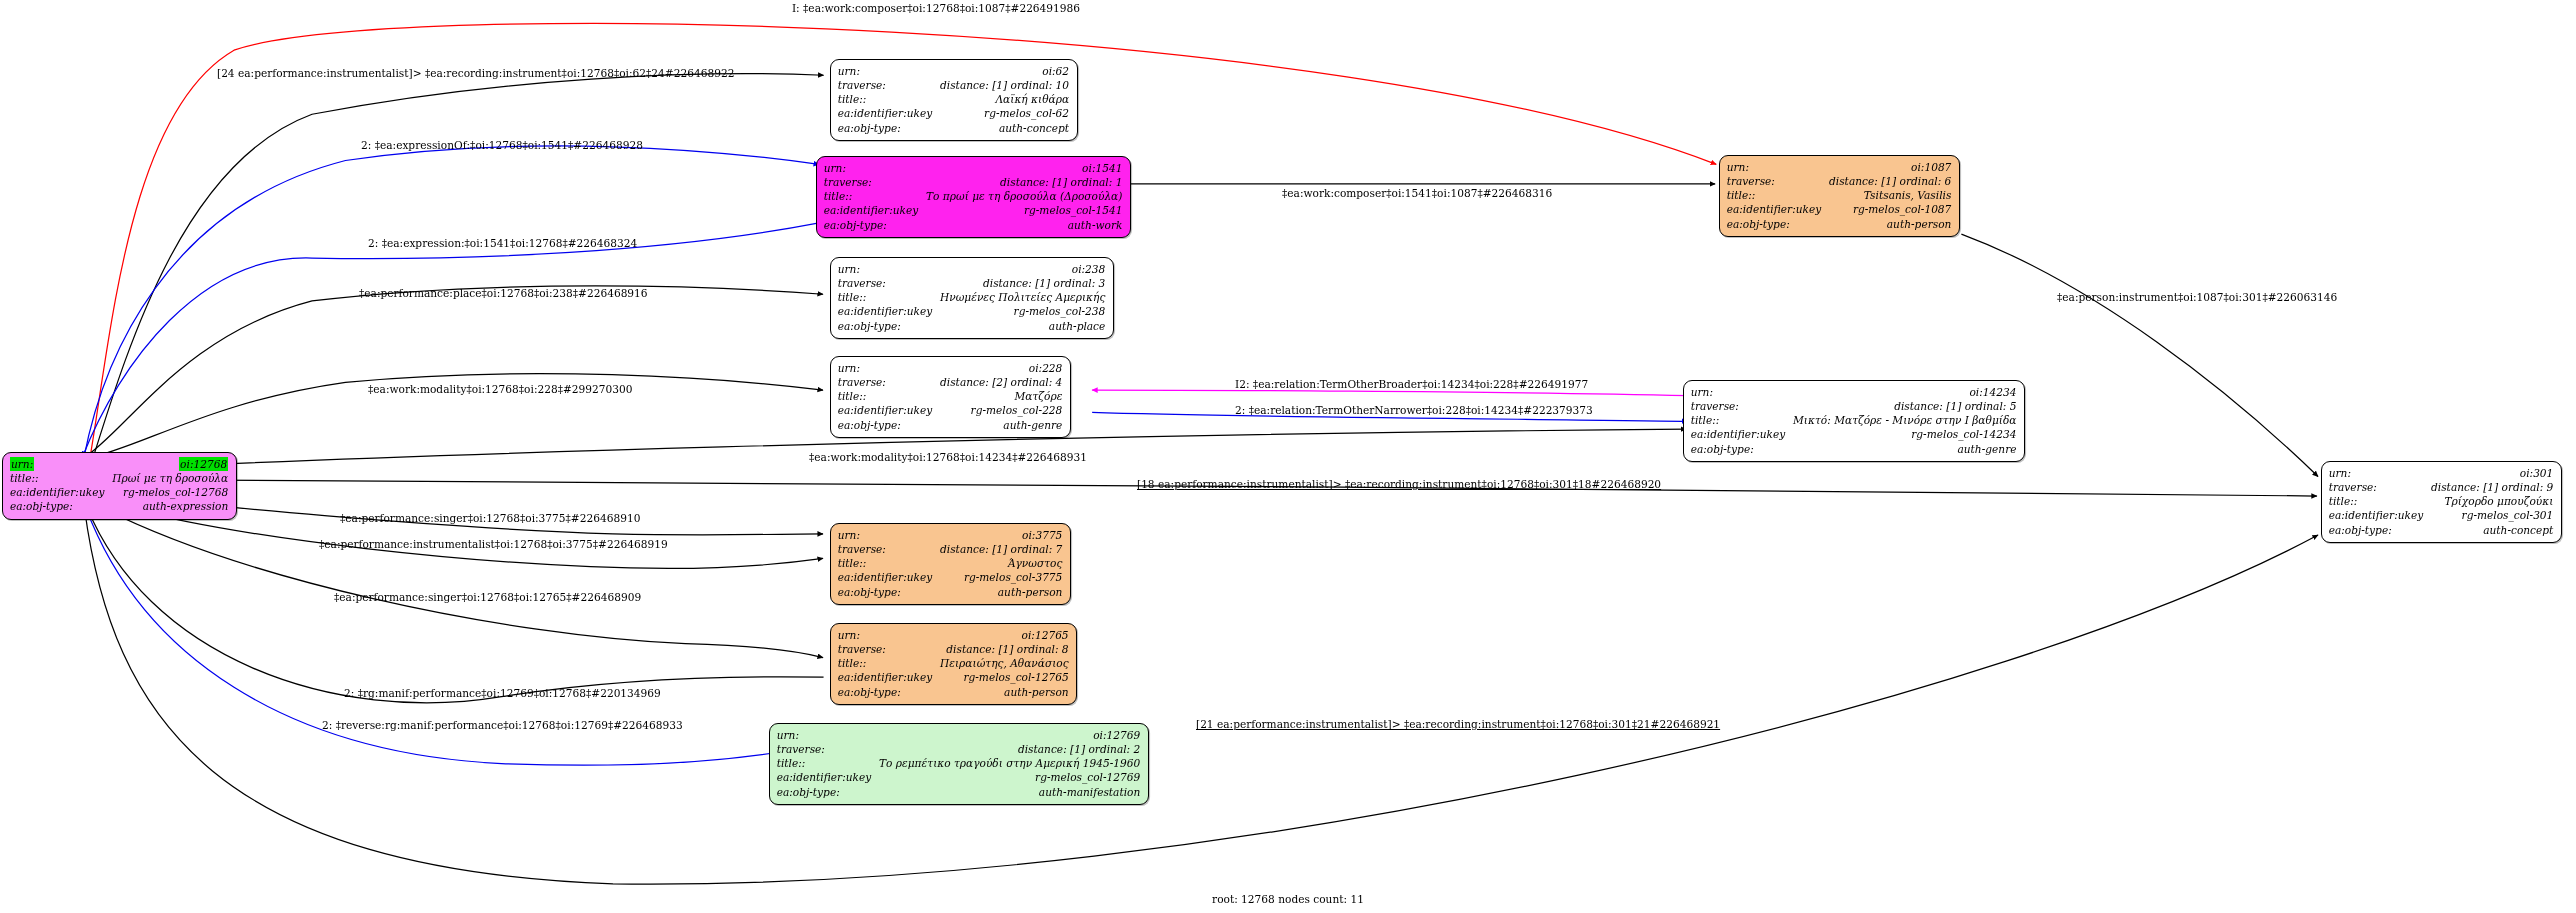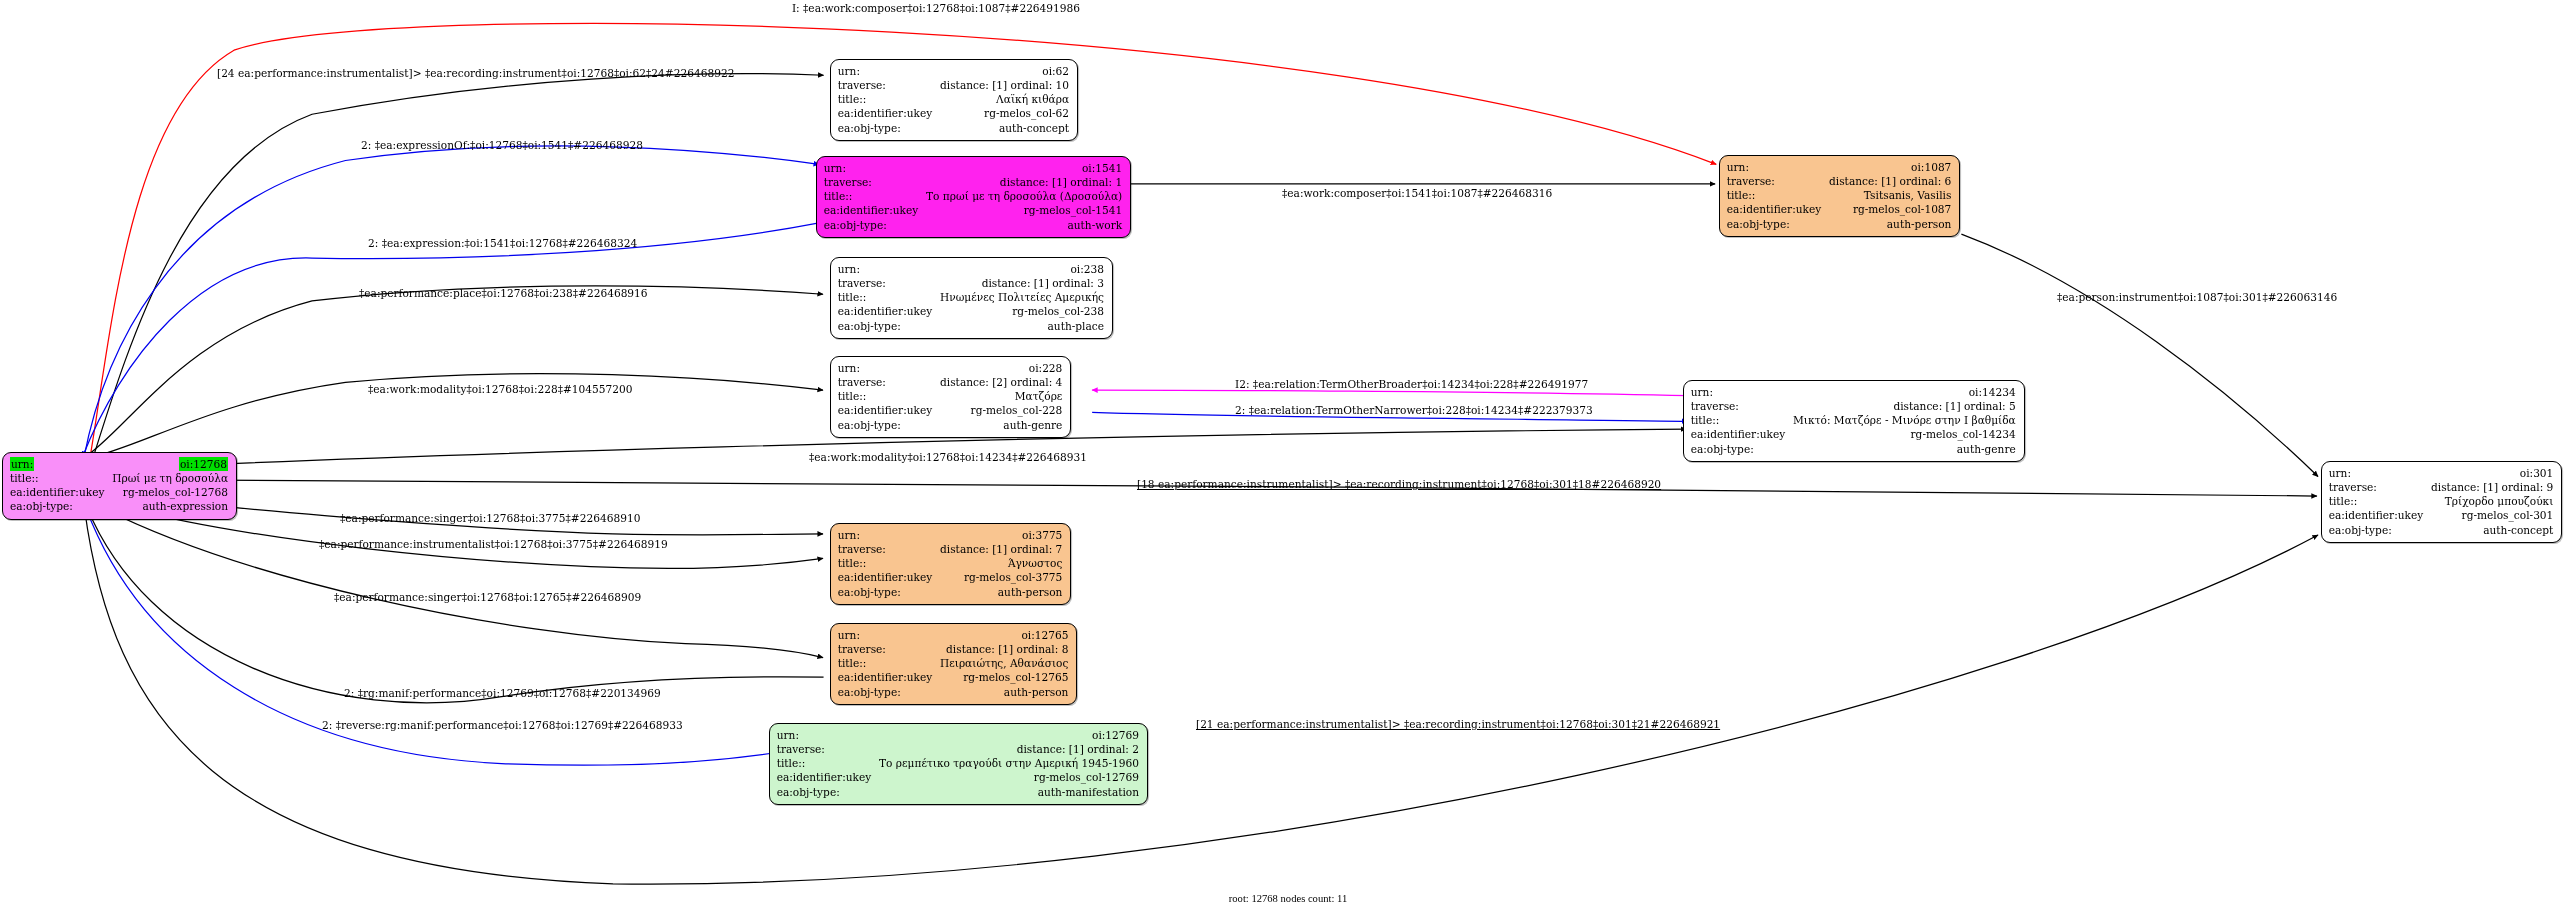--- a/index.html
+++ b/index.html
@@ -14,20 +14,21 @@
   svg#edges{position:absolute;left:0;top:0;width:2576px;height:914px;}
 
   .node{
     position:absolute;
     border:1.1px solid #000000;
     border-radius:9px;
     background:#ffffff;
     padding:3.9px 5.6px 5px 6.7px;
     box-sizing:border-box;
     box-shadow:1.1px 1.1px 0 rgba(0,0,0,0.25);
+    font-style:italic;
   }
   .node table{border-collapse:collapse;}
   .node td{
     font-size:10.6px;
     line-height:1.34;
     color:#000000;
     white-space:nowrap;
     padding:0 0 0 0;
     vertical-align:top;
   }
@@ -47,21 +48,20 @@
     white-space:nowrap;
     line-height:1;
   }
   .elabel.ctr{transform:translateX(-50%);}
   .footer{
     position:absolute;
     font-size:10.6px;
     color:#000000;
     white-space:nowrap;
     transform:translateX(-50%);
-    font-family:Liberation Serif, serif;
   }
 </style>
 </head>
 <body>
 
 <div id="canvas">
 
   <svg id="edges" viewBox="0 0 4623 1640" preserveAspectRatio="none">
     <defs>
       <marker id="ah-black" markerWidth="13" markerHeight="13" refX="10" refY="5" orient="auto" markerUnits="userSpaceOnUse">
@@ -414,21 +414,21 @@
   <div class="elabel ctr" style="left:936px;top:3.3px;">I: ‡ea:work:composer‡oi:12768‡oi:1087‡#226491986</div>
 
   <div class="elabel" style="left:217px;top:68px;">[24 ea:performance:instrumentalist]&gt; ‡ea:recording:instrument‡oi:12768‡oi:62‡24#226468922</div>
 
   <div class="elabel" style="left:361px;top:140px;">2: ‡ea:expressionOf:‡oi:12768‡oi:1541‡#226468928</div>
 
   <div class="elabel" style="left:368px;top:238px;">2: ‡ea:expression:‡oi:1541‡oi:12768‡#226468324</div>
 
   <div class="elabel" style="left:359px;top:288px;text-align:right;">‡ea:performance:place‡oi:12768‡oi:238‡#226468916</div>
 
-  <div class="elabel" style="left:368px;top:384px;">‡ea:work:modality‡oi:12768‡oi:228‡#104557200</div>
+  <div class="elabel" style="left:368px;top:384px;">‡ea:work:modality‡oi:12768‡oi:228‡#299270300</div>
 
   <div class="elabel" style="left:1282px;top:188px;">‡ea:work:composer‡oi:1541‡oi:1087‡#226468316</div>
 
   <div class="elabel" style="left:2057px;top:292px;">‡ea:person:instrument‡oi:1087‡oi:301‡#226063146</div>
 
   <div class="elabel" style="left:1235px;top:379px;">I2: ‡ea:relation:TermOtherBroader‡oi:14234‡oi:228‡#226491977</div>
 
   <div class="elabel" style="left:1235px;top:405px;">2: ‡ea:relation:TermOtherNarrower‡oi:228‡oi:14234‡#222379373</div>
 
   <div class="elabel" style="left:809px;top:452px;">‡ea:work:modality‡oi:12768‡oi:14234‡#226468931</div>

